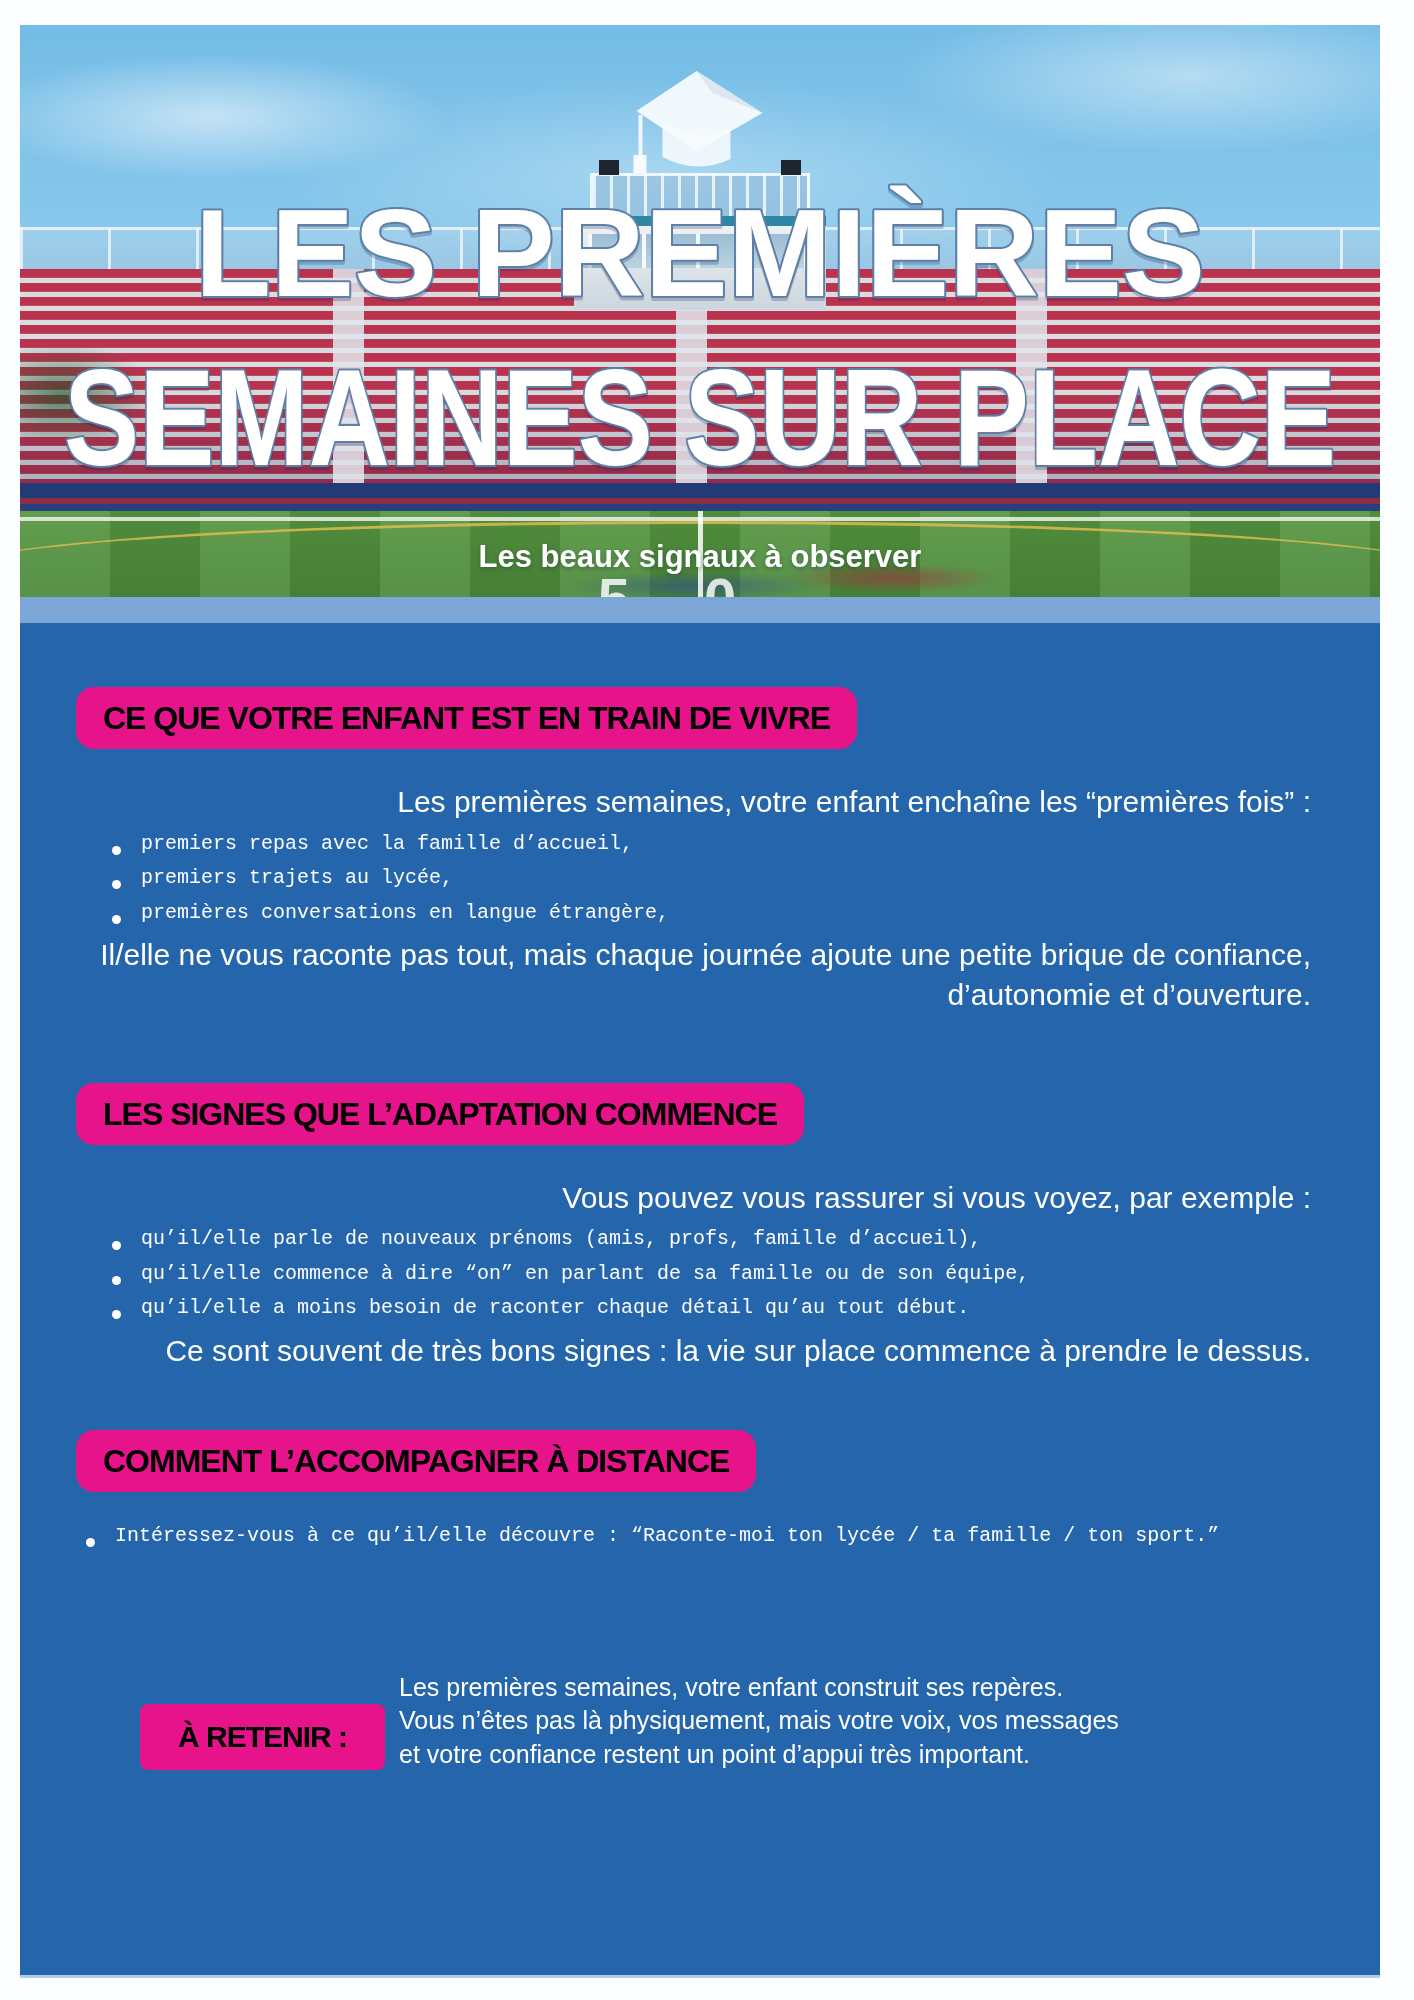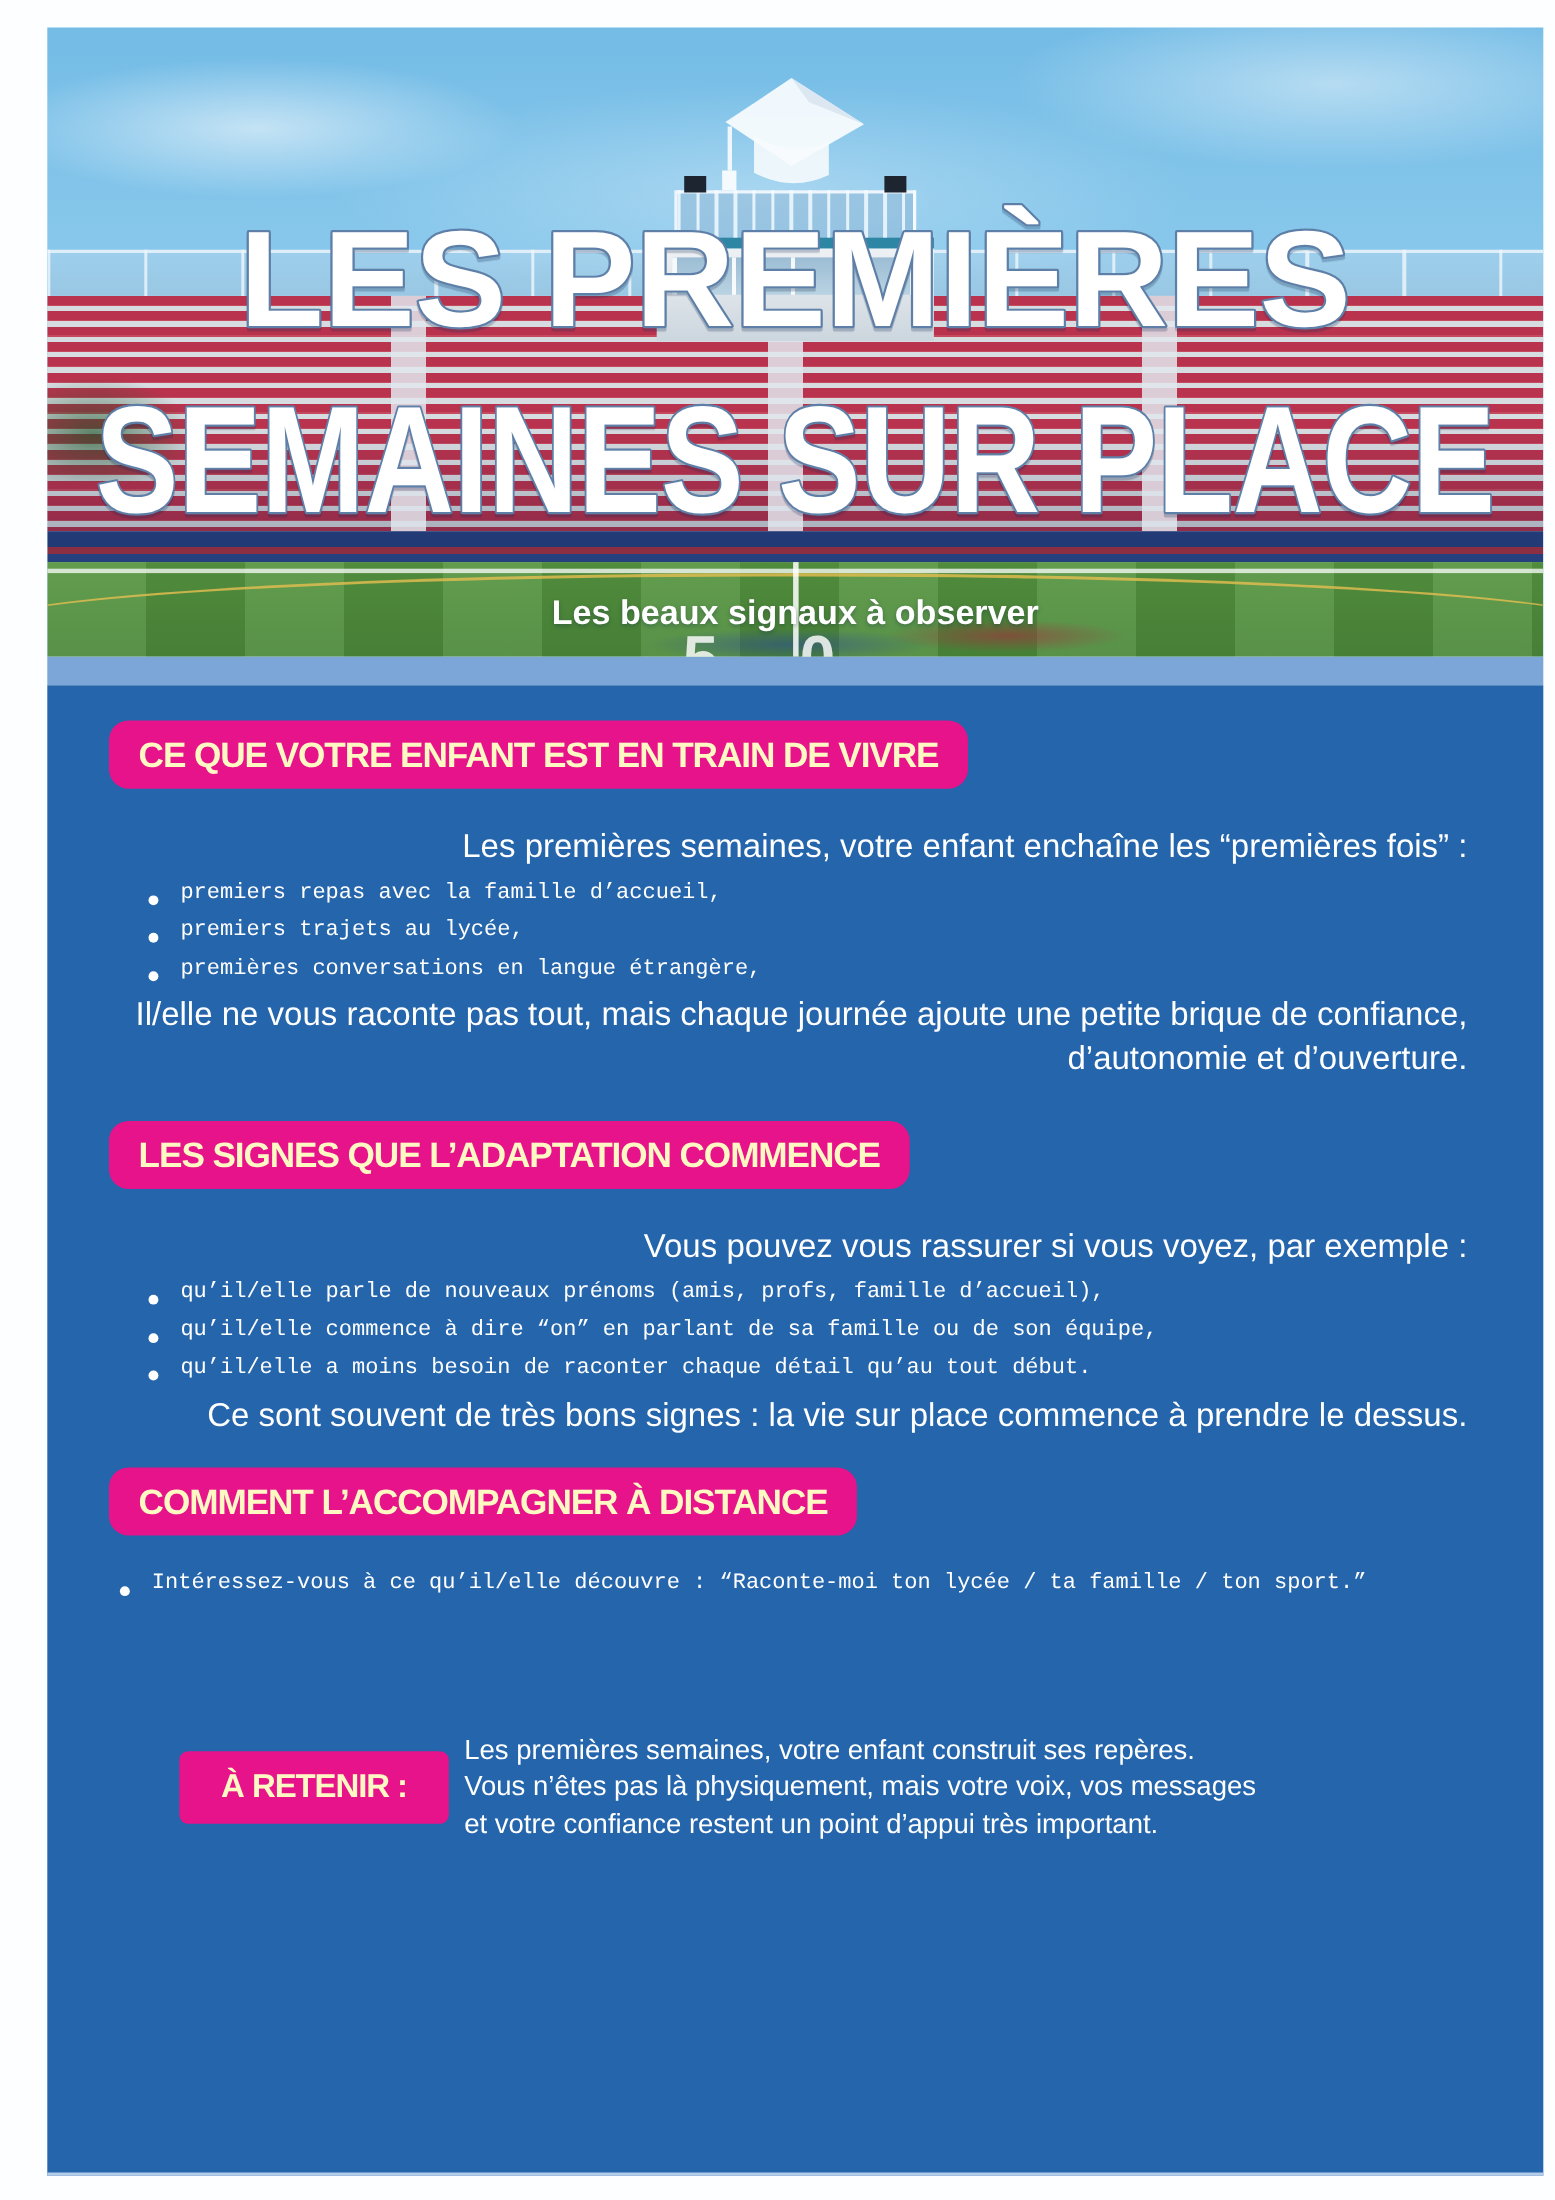--- a/index.html
+++ b/index.html
@@ -1,21 +1,21 @@
 <!DOCTYPE html>
 <html><head>
 <meta charset="utf-8">
 <style>
   html,body{margin:0;padding:0;}
   body{
     width:1414px;height:2000px;background:#fdfeff;
     font-family:"Liberation Sans", sans-serif;overflow:hidden;
   }
   .page{position:relative;width:1414px;height:2000px;background:#fdfeff;}
-  .content{position:absolute;left:43px;top:25px;width:1360px;}
+  .content{position:absolute;left:20px;top:25px;width:1360px;}
 
   
   .hero{
     position:relative;height:572px;overflow:hidden;
     background:
       radial-gradient(ellipse 340px 90px at 14% 16%, rgba(255,255,255,.55), transparent 70%),
       radial-gradient(ellipse 420px 110px at 86% 9%, rgba(255,255,255,.45), transparent 70%),
       radial-gradient(ellipse 560px 140px at 48% 26%, rgba(255,255,255,.30), transparent 70%),
       linear-gradient(180deg,#74bce6 0%,#8ac9ec 40%,#a4d5ef 70%);
   }
@@ -97,23 +97,23 @@
   }
 
   
   .divider{height:26px;background:#7CA5D8;}
   .body-blue{
     box-sizing:border-box;height:1355px;background:#2465AC;
     border-bottom:3px solid #b3cce9;
     padding:32px 30px 0 56px;color:#ffffff;
   }
   .badge{
-    display:inline-block;background:#E6138B;color:#fef9c3;
+    display:inline-block;background:#E6138B;color:#000000;
     font-weight:bold;font-size:32px;letter-spacing:-1px;
-    padding:13px 27px 12px 27px;border-radius:18px;white-space:nowrap;
+    padding:13px 27px 12px 27px;border-radius:18px;white-space:nowrap;margin-top:32px;
   }
   .sec p{margin:0;font-size:30px;line-height:1.32;max-width:1235px;text-align:right;}
   .sec .intro{margin-top:33px;}
   .sec .outro{margin-top:9px;}
   .sec ul{list-style:none;margin:9px 0 0 0;padding:0 0 0 34px;max-width:1210px;}
   .sec li{
     position:relative;font-size:20px;line-height:1.33;padding-left:31px;font-family:Liberation Mono, monospace;
   }
   .sec li + li{margin-top:8px;}
   .sec li::before{

